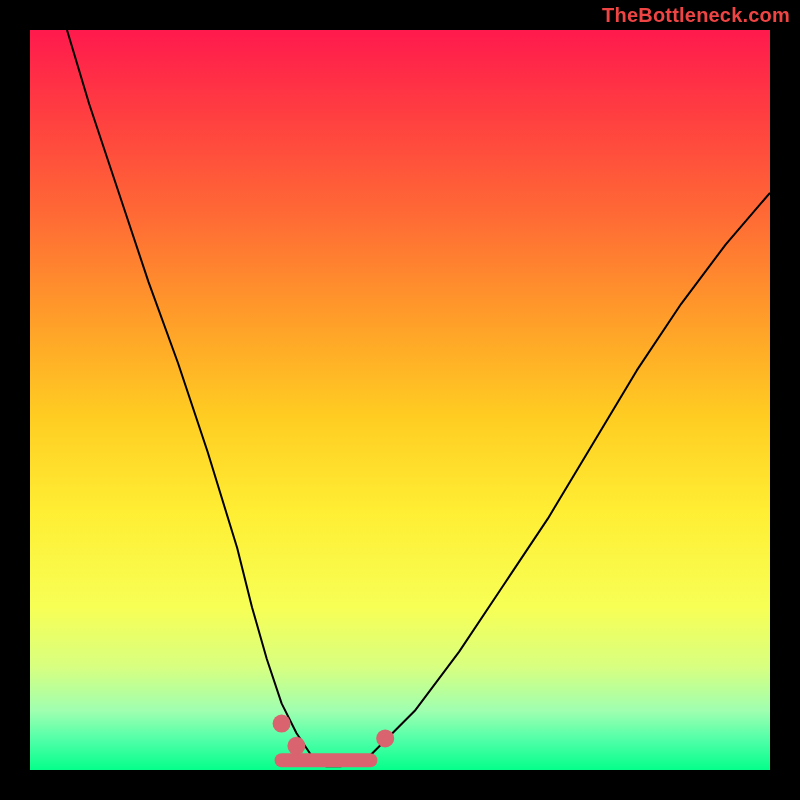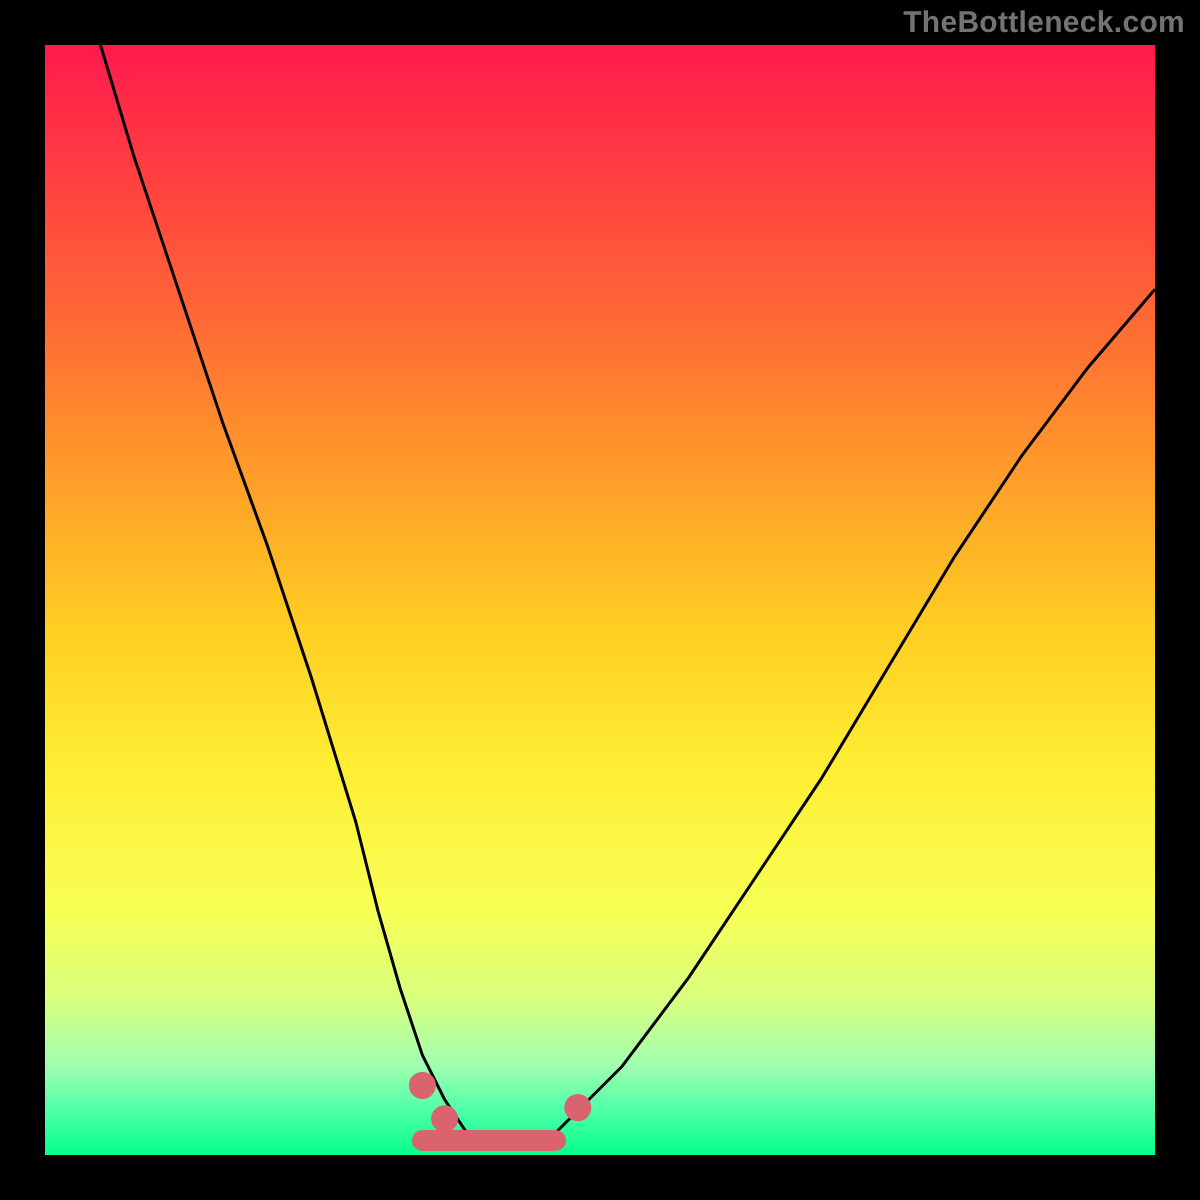--- a/index.html
+++ b/index.html
@@ -29,21 +29,21 @@
       #4fffa8 96%,
       #05ff8a 100%);
   }
   .watermark {
     position: absolute;
     top: 4px;
     right: 10px;
     font-family: Arial, Helvetica, sans-serif;
     font-size: 20px;
     font-weight: 600;
-    color: #737373;
+    color: #ef4444;
     letter-spacing: 0.2px;
     user-select: none;
   }
   svg.curves {
     position: absolute;
     left: 0;
     top: 0;
     width: 740px;
     height: 740px;
     overflow: visible;

